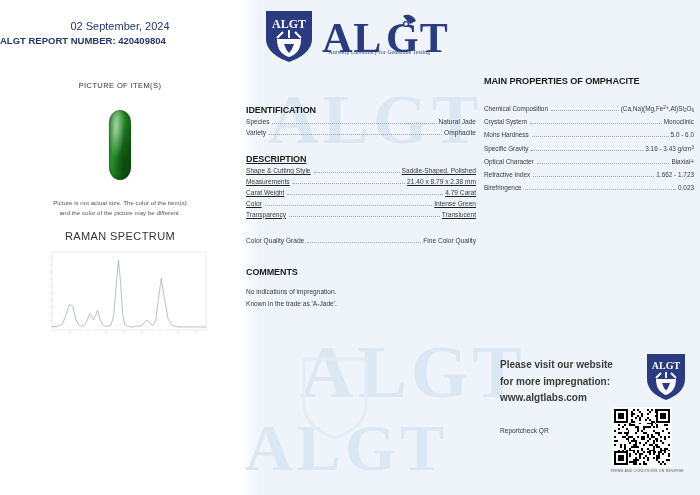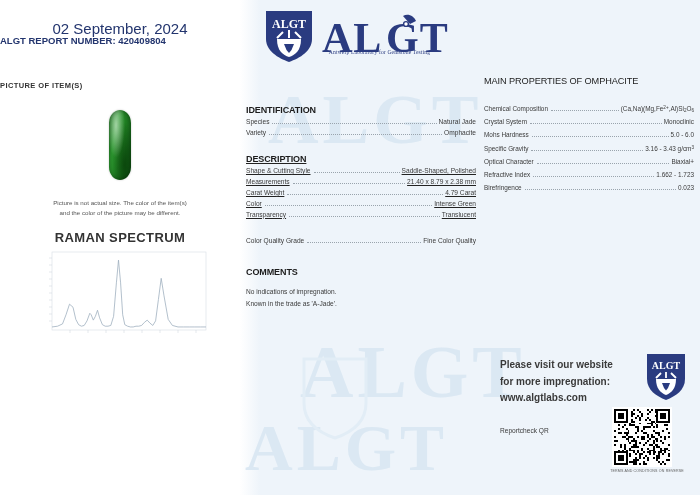--- a/index.html
+++ b/index.html
@@ -36,49 +36,49 @@
   .wm-b{left:300px;top:330px;font-size:74px;}
   .wm-c{left:245px;top:410px;font-size:66px;}
   .wm-shield{
     position:absolute;color:#e2edf6;
   }
 
   
   .left{position:absolute;left:0;top:0;width:240px;height:495px;}
   .date{
     position:absolute;left:0;top:20px;width:240px;text-align:center;
-    font-size:15px;color:#23356e;
+    font-size:11px;color:#23356e;
   }
   .repno{
     position:absolute;left:0;top:35px;width:240px;
     font-size:9.5px;color:#23356e;font-weight:bold;
   }
   .pic-title{
-    position:absolute;left:0;top:81px;width:240px;text-align:left;
-    font-size:7.5px;font-weight:bold;color:#333;letter-spacing:.4px;
+    position:absolute;left:0;top:81px;width:240px;text-align:center;
+    font-size:7.5px;font-weight:normal;color:#333;letter-spacing:.4px;
   }
   .gem-wrap{
     position:absolute;left:0;top:100px;width:240px;height:90px;
     display:flex;align-items:center;justify-content:center;
   }
   .gem{
     width:22px;height:70px;border-radius:11px/13px;
     background:
       radial-gradient(ellipse at 32% 22%, rgba(255,255,255,.55) 0%, rgba(255,255,255,0) 42%),
       radial-gradient(ellipse at 70% 78%, rgba(0,40,0,.55) 0%, rgba(0,0,0,0) 55%),
       linear-gradient(100deg,#1f7a22 0%,#2e9c31 28%,#1d7a20 58%,#115c16 100%);
     box-shadow:inset 0 0 5px rgba(0,0,0,.45), 0 0 2px rgba(0,0,0,.25);
   }
   .pic-note{
     position:absolute;left:10px;top:198px;width:220px;text-align:center;
     font-size:6.2px;color:#555;line-height:1.55;
   }
   .raman-title{
     position:absolute;left:0;top:230px;width:240px;text-align:center;
-    font-size:13px;font-weight:bold;color:#333;letter-spacing:.4px;
+    font-size:11px;font-weight:normal;color:#333;letter-spacing:.4px;
   }
   .chart{
     position:absolute;left:38px;top:248px;width:172px;height:92px;
   }
 
   
   .center{position:absolute;left:240px;top:0;width:240px;height:495px;}
   .logo{
     position:absolute;left:20px;top:8px;width:205px;height:58px;
   }
@@ -106,21 +106,21 @@
   .row .v{flex:none;text-align:right;}
   .blk{position:absolute;left:6px;width:230px;}
   .comments-body{
     font-size:6.6px;color:#3a3a3a;line-height:1.75;margin-top:9px;
   }
 
   
   .right{position:absolute;left:480px;top:0;width:220px;height:495px;}
   .props-h{
     position:absolute;left:4px;top:76px;width:212px;
-    font-size:9.2px;font-weight:normal;color:#1c1c1c;letter-spacing:-.1px;
+    font-size:9.2px;font-weight:bold;color:#1c1c1c;letter-spacing:-.1px;
   }
   .props{position:absolute;left:4px;top:99px;width:210px;}
   .props .row{font-size:6.4px;margin-top:5.6px;}
   sub{font-size:.72em;vertical-align:-.18em;}
   sup{font-size:.72em;vertical-align:.45em;}
 
   .visit{
     position:absolute;left:20px;top:357px;width:130px;
     font-size:10px;color:#3a3a3a;line-height:1.65;font-weight:bold;
   }

